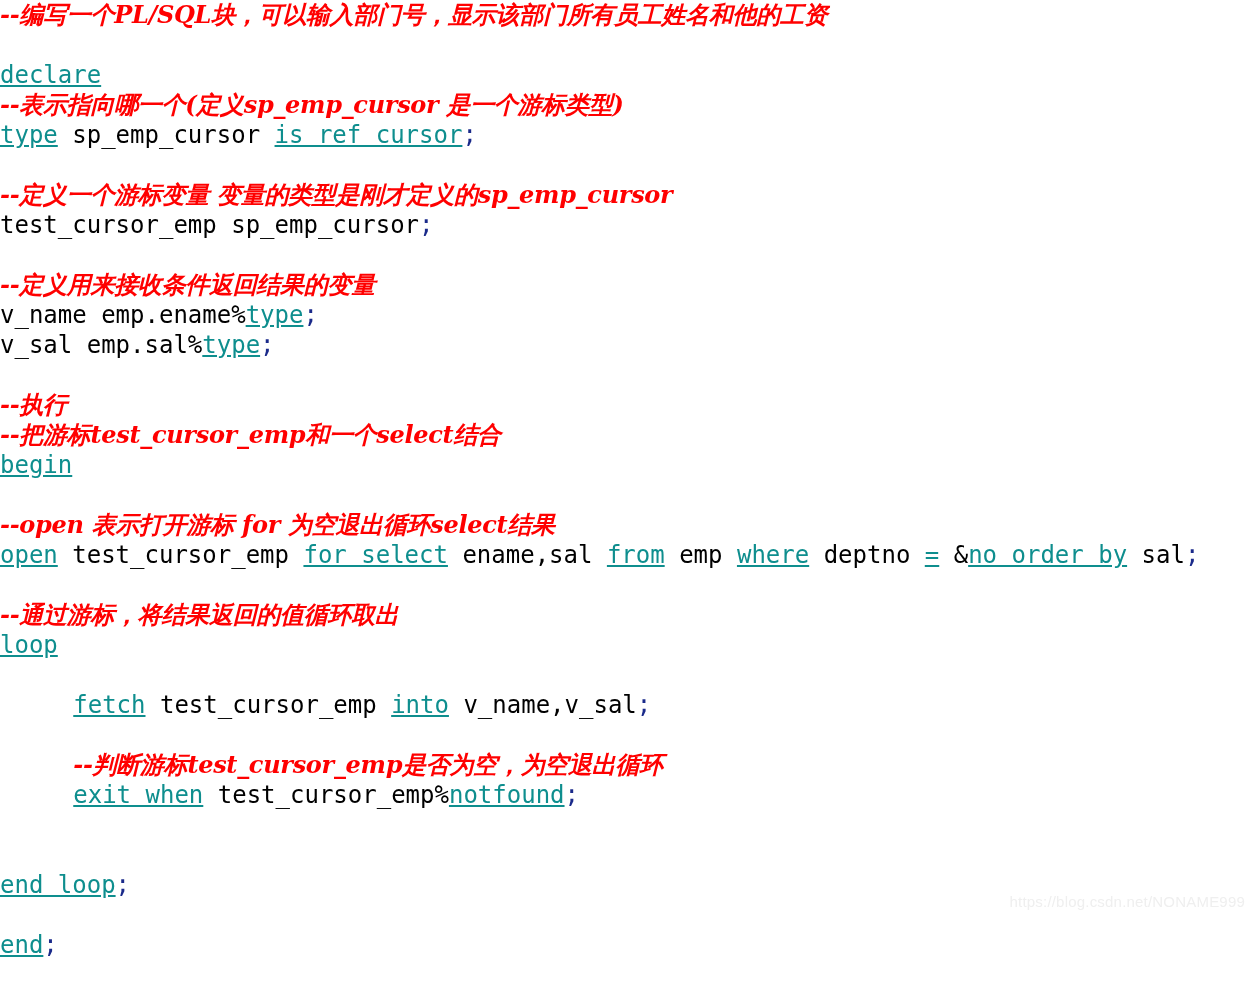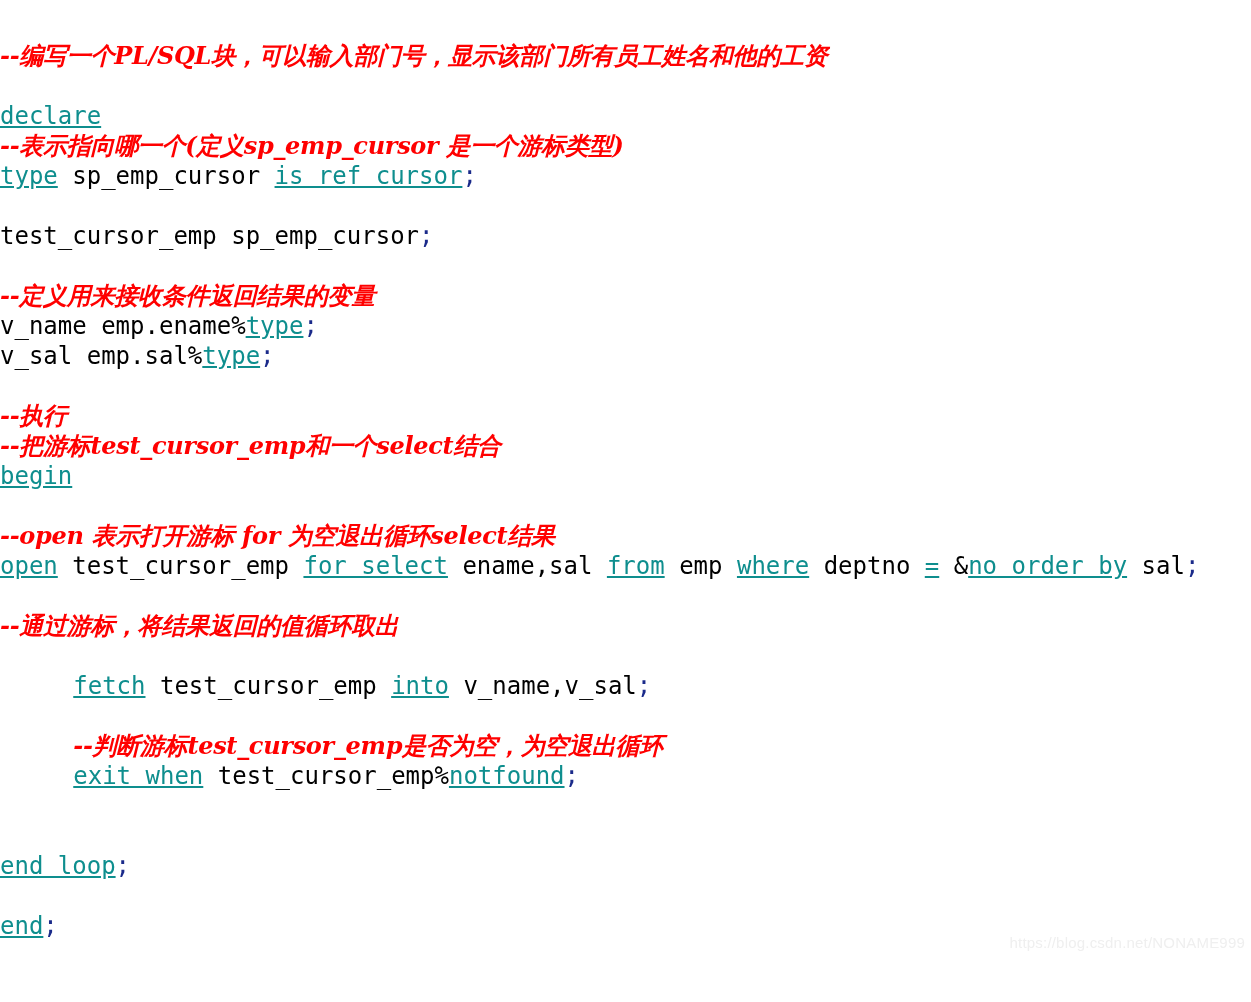--- a/index.html
+++ b/index.html
@@ -14,21 +14,20 @@
     overflow: hidden;
     font-family: "DejaVu Sans Mono", "Liberation Mono", monospace;
   }
   #code-surface {
     position: relative;
     width: 1251px;
     height: 916px;
     background: #ffffff;
     padding: 0;
     box-sizing: border-box;
-    margin-top: 41px;
   }
   .code-line {
     position: relative;
     height: 30px;
     line-height: 30px;
     font-size: 24px;
     white-space: pre;
     font-family: "DejaVu Sans Mono", "Liberation Mono", monospace;
     letter-spacing: 0px;
     color: #000000;
@@ -68,34 +67,36 @@
 <body>
 
 <div id="code-surface">
   <div id="code-block">
       <div class="code-line"><span class="tok tok-comment"><span>--</span><span class="cn">编写一个</span><span>PL/SQL</span><span class="cn">块，可以输入部门号，显示该部门所有员工姓名和他的工资</span></span></div>
       <div class="code-line blank">&nbsp;</div>
       <div class="code-line"><span class="tok tok-kw">declare</span></div>
       <div class="code-line"><span class="tok tok-comment"><span>--</span><span class="cn">表示指向哪一个</span><span>(</span><span class="cn">定义</span><span>sp_emp_cursor </span><span class="cn">是一个游标类型</span><span>)</span></span></div>
       <div class="code-line"><span class="tok tok-kw">type</span><span class="tok tok-plain"> sp_emp_cursor </span><span class="tok tok-kw">is ref cursor</span><span class="tok tok-semi">;</span></div>
       <div class="code-line blank">&nbsp;</div>
+      <div class="code-line"><span class="tok tok-comment"><span>--</span><span class="cn">定义一个游标变量</span><span> </span><span class="cn">变量的类型是刚才定义的</span><span>sp_emp_cursor</span></span></div>
       <div class="code-line"><span class="tok tok-plain">test_cursor_emp sp_emp_cursor</span><span class="tok tok-semi">;</span></div>
       <div class="code-line blank">&nbsp;</div>
       <div class="code-line"><span class="tok tok-comment"><span>--</span><span class="cn">定义用来接收条件返回结果的变量</span></span></div>
       <div class="code-line"><span class="tok tok-plain">v_name emp.ename%</span><span class="tok tok-kw">type</span><span class="tok tok-semi">;</span></div>
       <div class="code-line"><span class="tok tok-plain">v_sal emp.sal%</span><span class="tok tok-kw">type</span><span class="tok tok-semi">;</span></div>
       <div class="code-line blank">&nbsp;</div>
       <div class="code-line"><span class="tok tok-comment"><span>--</span><span class="cn">执行</span></span></div>
       <div class="code-line"><span class="tok tok-comment"><span>--</span><span class="cn">把游标</span><span>test_cursor_emp</span><span class="cn">和一个</span><span>select</span><span class="cn">结合</span></span></div>
       <div class="code-line"><span class="tok tok-kw">begin</span></div>
       <div class="code-line blank">&nbsp;</div>
       <div class="code-line"><span class="tok tok-comment"><span>--open </span><span class="cn">表示打开游标</span><span> for </span><span class="cn">为空退出循环</span><span>select</span><span class="cn">结果</span></span></div>
       <div class="code-line"><span class="tok tok-kw">open</span><span class="tok tok-plain"> test_cursor_emp </span><span class="tok tok-kw">for select</span><span class="tok tok-plain"> ename,sal </span><span class="tok tok-kw">from</span><span class="tok tok-plain"> emp </span><span class="tok tok-kw">where</span><span class="tok tok-plain"> deptno </span><span class="tok tok-kw">=</span><span class="tok tok-plain"> &amp;</span><span class="tok tok-kw">no order by</span><span class="tok tok-plain"> sal</span><span class="tok tok-semi">;</span></div>
       <div class="code-line blank">&nbsp;</div>
       <div class="code-line"><span class="tok tok-comment"><span>--</span><span class="cn">通过游标，将结果返回的值循环取出</span></span></div>
+      <div class="code-line"><span class="tok tok-kw">loop</span></div>
       <div class="code-line blank">&nbsp;</div>
       <div class="code-line" style="padding-left: 73.25px;"><span class="tok tok-kw">fetch</span><span class="tok tok-plain"> test_cursor_emp </span><span class="tok tok-kw">into</span><span class="tok tok-plain"> v_name,v_sal</span><span class="tok tok-semi">;</span></div>
       <div class="code-line blank">&nbsp;</div>
       <div class="code-line" style="padding-left: 73.25px;"><span class="tok tok-comment"><span>--</span><span class="cn">判断游标</span><span>test_cursor_emp</span><span class="cn">是否为空，为空退出循环</span></span></div>
       <div class="code-line" style="padding-left: 73.25px;"><span class="tok tok-kw">exit when</span><span class="tok tok-plain"> test_cursor_emp%</span><span class="tok tok-kw">notfound</span><span class="tok tok-semi">;</span></div>
       <div class="code-line blank">&nbsp;</div>
       <div class="code-line blank">&nbsp;</div>
       <div class="code-line"><span class="tok tok-kw">end loop</span><span class="tok tok-semi">;</span></div>
       <div class="code-line blank">&nbsp;</div>
       <div class="code-line"><span class="tok tok-kw">end</span><span class="tok tok-semi">;</span></div>

